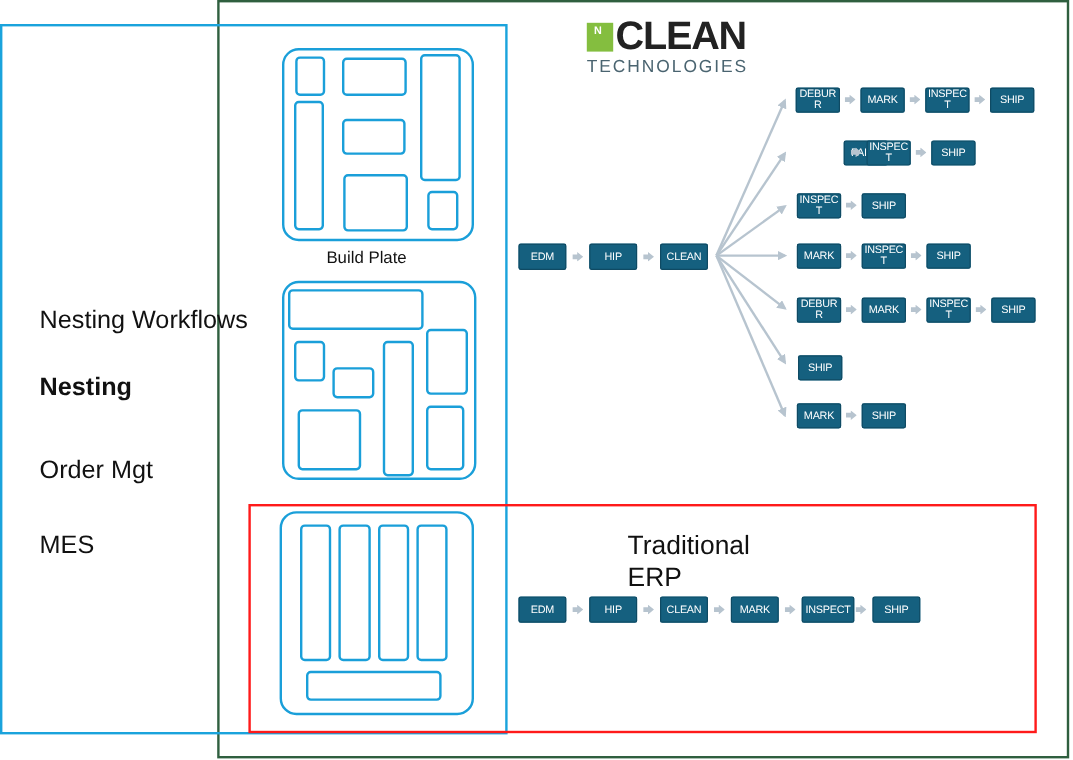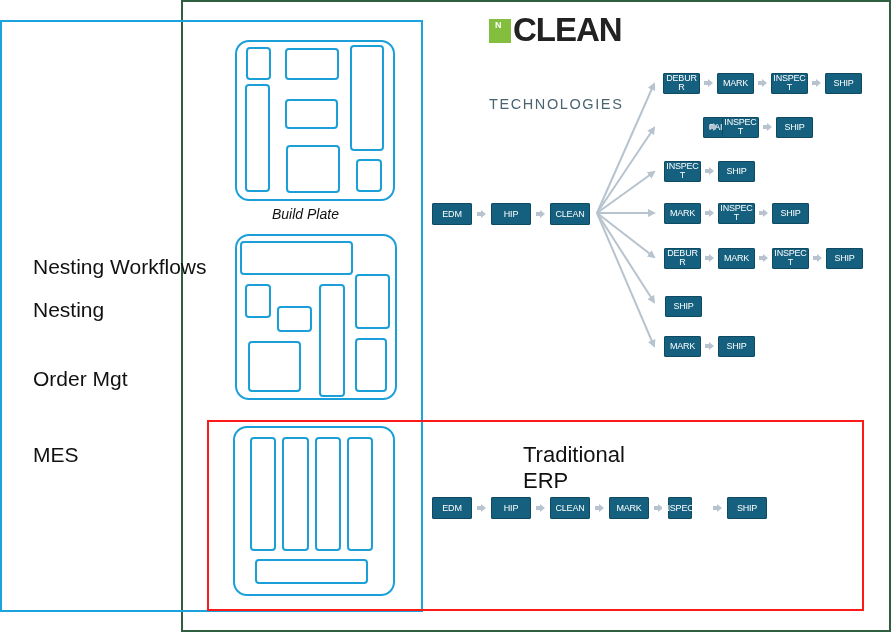--- a/index.html
+++ b/index.html
@@ -11,49 +11,49 @@
     .plate { border: 2px solid #1a9fd9; border-radius: 14px; }
     .part { border: 2px solid #1a9fd9; border-radius: 4px; }
     .plate-caption { font-size: 14px; color: #111; }
     .left-label { font-size: 21px; color: #111; left: 33px; }
     .trad-label { font-size: 22px; color: #111; line-height: 26px; width: 130px; }
     .step { background: #15607f; color: #fff; border-radius: 2px; font-size: 9px; text-align: center; display: flex; align-items: center; justify-content: center; line-height: 9px; box-shadow: 0 0 0 1px #0f4a63 inset; white-space: pre-line; letter-spacing: -0.2px; }
     .arrow { width: 9px; height: 8px; }
     .logo-n { left: 489px; top: 19px; width: 22px; height: 24px; background: #84be3f; }
     .logo-n span { position: absolute; left: 6px; top: 1px; font-size: 9px; font-weight: bold; color: #fff; }
     .logo-power { left: 513px; top: 12px; font-size: 33px; font-weight: bold; color: #222; letter-spacing: -1px; line-height: 36px; }
-    .logo-tech { left: 489px; top: 48px; font-size: 14.5px; color: #4a6470; letter-spacing: 1.6px; margin-top: 48px; }
+    .logo-tech { left: 489px; top: 48px; font-size: 14.5px; color: #4a6470; letter-spacing: 1.6px; }
   </style>
 </head>
 <body>
 
 <div class="abs frame-green"></div>
 <div class="abs frame-blue"></div>
 <div class="abs frame-red"></div>
 
 <div class="abs logo-n">
     <span>N</span>
   </div>
 <div class="abs logo-power">CLEAN</div>
 <div class="abs logo-tech">TECHNOLOGIES</div>
 
 <div class="abs left-label" style="top:255px;">Nesting Workflows</div>
-<div class="abs left-label" style="top:298px;">Nesting</div>
-<div class="abs left-label" style="top:367px;text-align:center;">Order Mgt</div>
+<div class="abs left-label" style="top:311px;font-weight:bold;">Nesting</div>
+<div class="abs left-label" style="top:380px;text-align:center;">Order Mgt</div>
 <div class="abs left-label" style="top:427px;margin-top:16px;">MES</div>
 
 <div class="abs plate" style="left:235px;top:40px;width:160px;height:161px;"></div>
 <div class="abs part" style="left:246px;top:47px;width:25px;height:33px;"></div>
 <div class="abs part" style="left:285px;top:48px;width:54px;height:32px;"></div>
 <div class="abs part" style="left:350px;top:45px;width:34px;height:106px;"></div>
 <div class="abs part" style="left:245px;top:84px;width:25px;height:108px;"></div>
 <div class="abs part" style="left:285px;top:99px;width:53px;height:30px;"></div>
 <div class="abs part" style="left:286px;top:145px;width:54px;height:48px;"></div>
 <div class="abs part" style="left:356px;top:159px;width:26px;height:33px;"></div>
-<div class="abs plate-caption" style="left:272px;top:206px;font-style:italic;">Build Plate</div>
+<div class="abs plate-caption" style="left:272px;top:206px;">Build Plate</div>
 
 <div class="abs plate" style="left:235px;top:234px;width:162px;height:166px;"></div>
 <div class="abs part" style="left:240px;top:241px;width:113px;height:34px;"></div>
 <div class="abs part" style="left:245px;top:284px;width:26px;height:34px;"></div>
 <div class="abs part" style="left:277px;top:306px;width:35px;height:26px;"></div>
 <div class="abs part" style="left:319px;top:284px;width:26px;height:113px;"></div>
 <div class="abs part" style="left:355px;top:274px;width:35px;height:55px;"></div>
 <div class="abs part" style="left:248px;top:341px;width:53px;height:51px;"></div>
 <div class="abs part" style="left:355px;top:338px;width:32px;height:54px;"></div>
 
@@ -184,18 +184,18 @@
       <path d="M0,2 L4,2 L4,0 L9,4 L4,8 L4,6 L0,6 Z" fill="#b7c4cf"></path>
     </svg>
     <div class="abs step" style="left: 550px; top: 497px; width: 40px; height: 22px;">CLEAN</div>
     <svg class="abs arrow" width="9" height="8" style="left: 595px; top: 504px;">
       <path d="M0,2 L4,2 L4,0 L9,4 L4,8 L4,6 L0,6 Z" fill="#b7c4cf"></path>
     </svg>
     <div class="abs step" style="left: 609px; top: 497px; width: 40px; height: 22px;">MARK</div>
     <svg class="abs arrow" width="9" height="8" style="left: 654px; top: 504px;">
       <path d="M0,2 L4,2 L4,0 L9,4 L4,8 L4,6 L0,6 Z" fill="#b7c4cf"></path>
     </svg>
-    <div class="abs step" style="left: 668px; top: 497px; width: 24px; height: 22px;">INSPECT</div>
+    <div class="abs step" style="left: 668px; top: 497px; width: 44px; height: 22px;">INSPECT</div>
     <svg class="abs arrow" width="9" height="8" style="left: 713px; top: 504px;">
       <path d="M0,2 L4,2 L4,0 L9,4 L4,8 L4,6 L0,6 Z" fill="#b7c4cf"></path>
     </svg>
     <div class="abs step" style="left: 727px; top: 497px; width: 40px; height: 22px;">SHIP</div>
   </div>
 
 </body></html>

